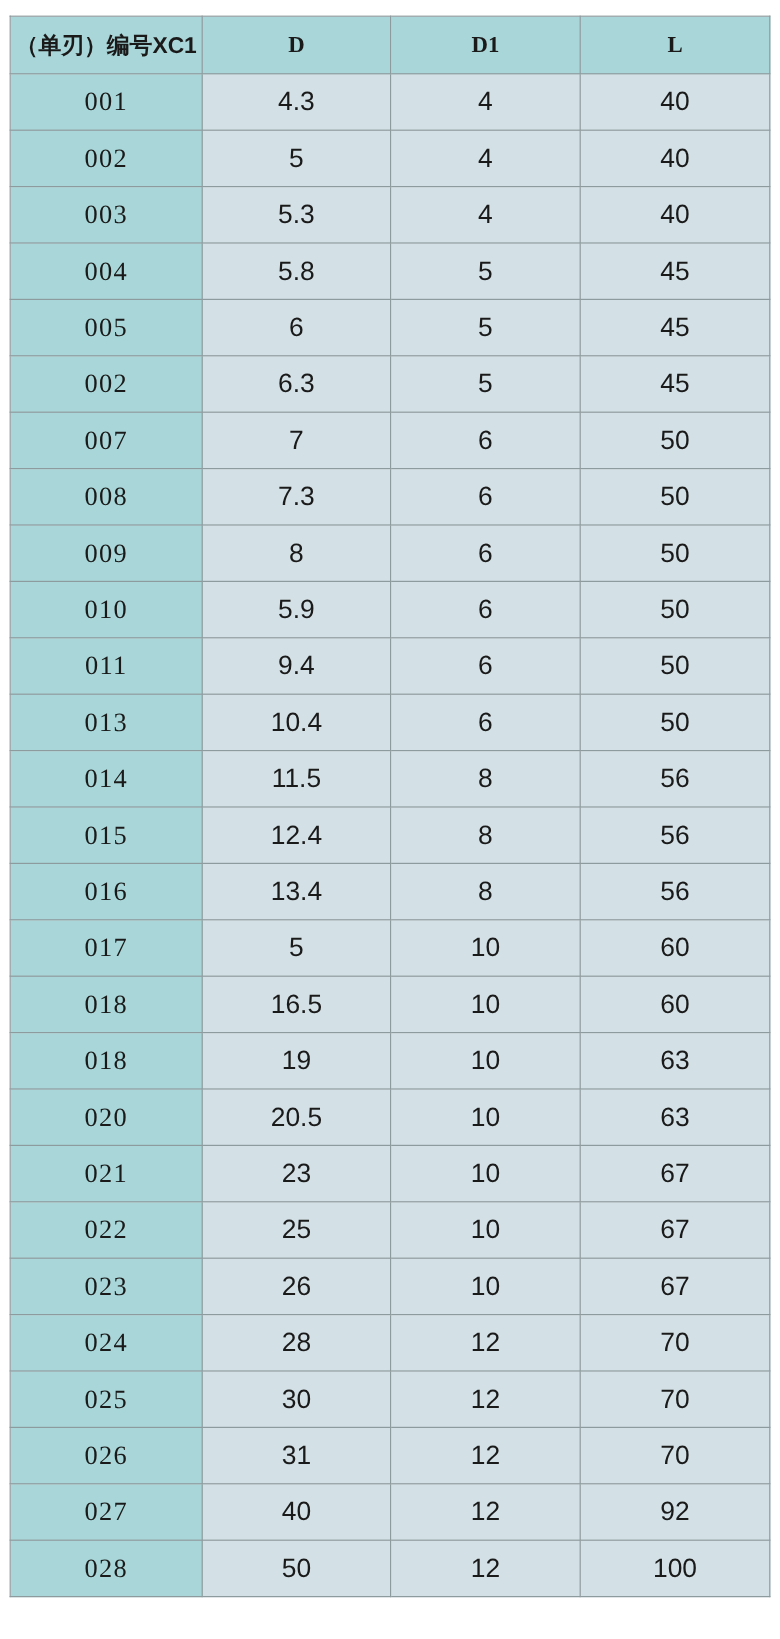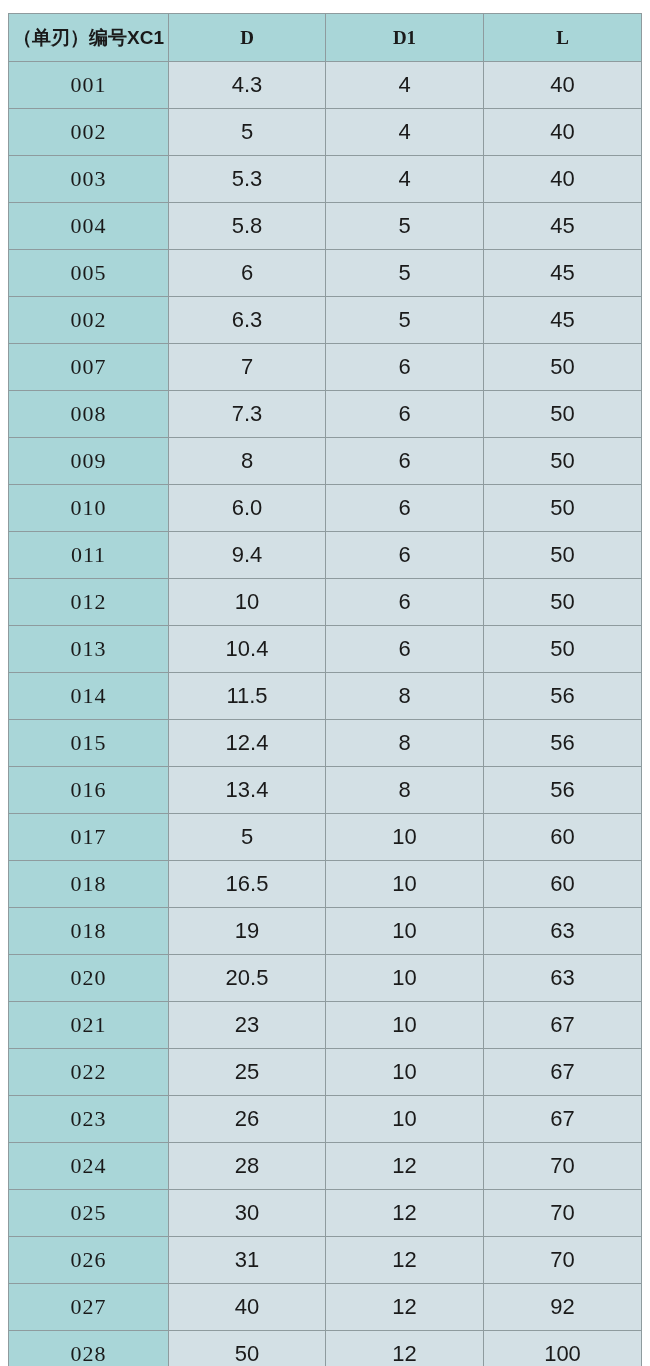--- a/index.html
+++ b/index.html
@@ -153,33 +153,27 @@
           <td class="cell-l">50</td>
         </tr>
         <tr class="data-row">
           <td class="cell-code">009</td>
           <td class="cell-d">8</td>
           <td class="cell-d1">6</td>
           <td class="cell-l">50</td>
         </tr>
         <tr class="data-row">
           <td class="cell-code">010</td>
-          <td class="cell-d">6.0</td>
+          <td class="cell-d">5.9</td>
           <td class="cell-d1">6</td>
           <td class="cell-l">50</td>
         </tr>
         <tr class="data-row">
           <td class="cell-code">011</td>
           <td class="cell-d">9.4</td>
-          <td class="cell-d1">6</td>
-          <td class="cell-l">50</td>
-        </tr>
-        <tr class="data-row">
-          <td class="cell-code">012</td>
-          <td class="cell-d">10</td>
           <td class="cell-d1">6</td>
           <td class="cell-l">50</td>
         </tr>
         <tr class="data-row">
           <td class="cell-code">013</td>
           <td class="cell-d">10.4</td>
           <td class="cell-d1">6</td>
           <td class="cell-l">50</td>
         </tr>
         <tr class="data-row">

